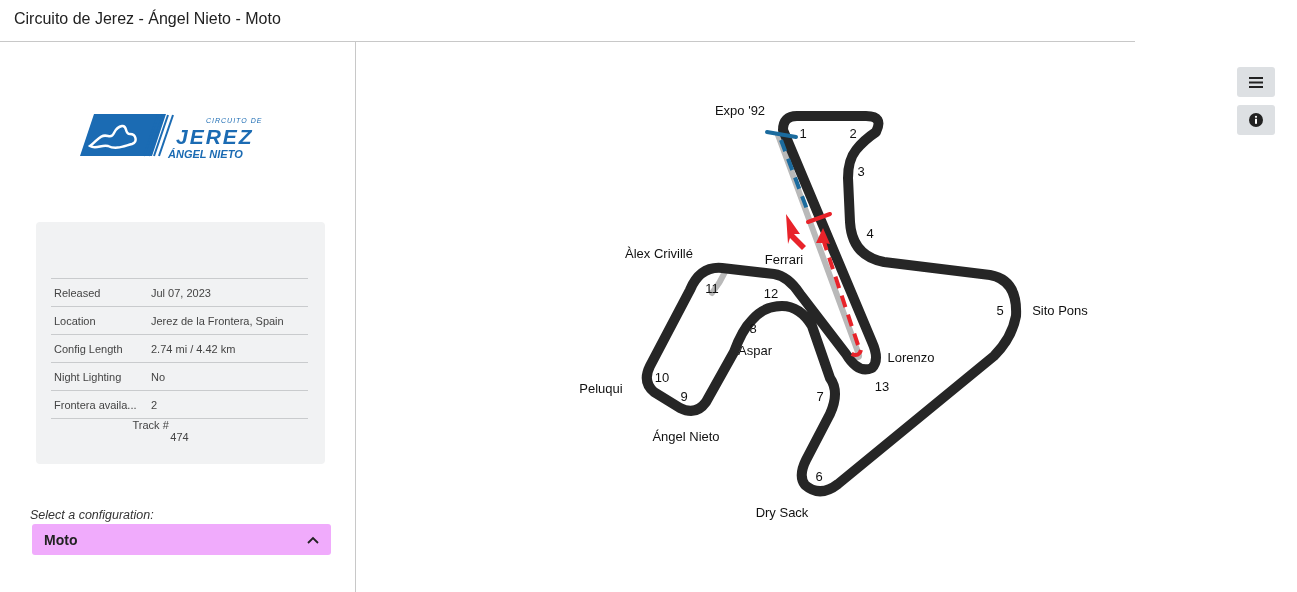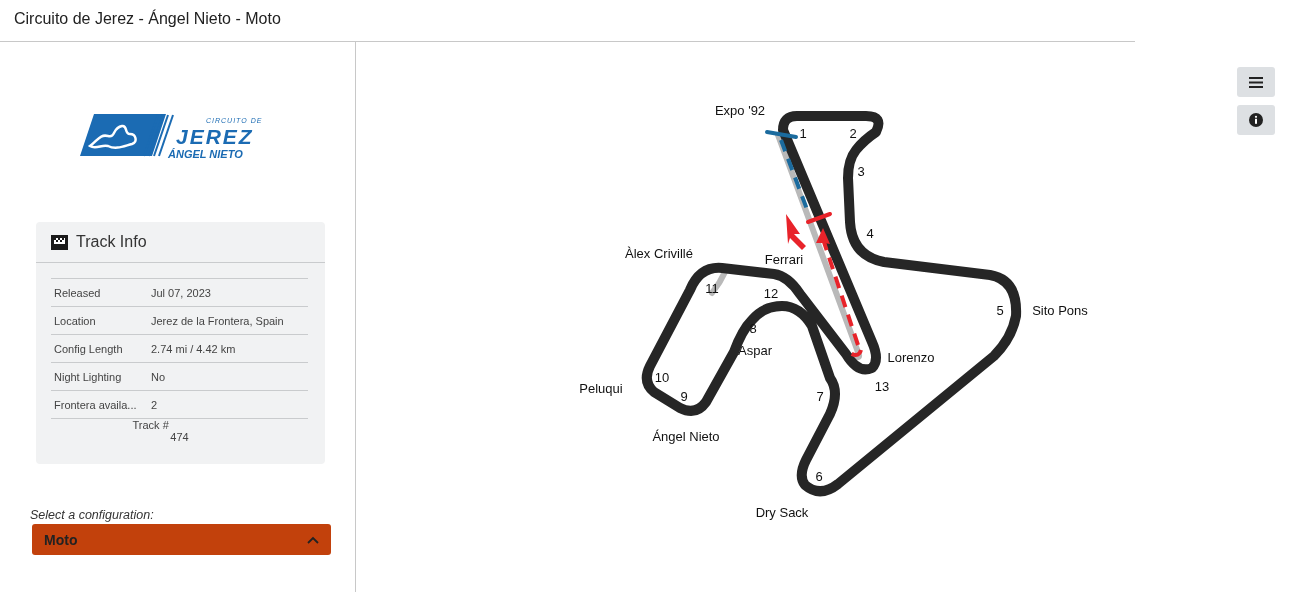--- a/index.html
+++ b/index.html
@@ -11,21 +11,21 @@
   .card { position: absolute; left: 28px; top: 180px; width: 289px; height: 242px; background: #f1f2f3; border-radius: 4px; }
   .card-header { height: 41px; border-bottom: 1px solid #c9cbcd; display: flex; align-items: center; padding-left: 15px; }
   .card-header .ic { width: 17px; height: 15px; margin-right: 8px; }
   .card-header .ttl { font-size: 16px; color: #333; }
   .info-table { position: absolute; left: 15px; top: 56px; width: 257px; border-top: 1px solid #c9cbcd; }
   .info-row { height: 28px; border-bottom: 1px solid #c9cbcd; display: flex; align-items: center; font-size: 11px; color: #444; }
   .info-row:last-child { border-bottom: none; flex-direction: column; }
   .info-row .k { width: 100px; padding-left: 3px; white-space: nowrap; overflow: hidden; }
   .info-row .v { flex: 1; white-space: nowrap; }
   .sel-label { position: absolute; left: 22px; top: 466px; font-size: 12.5px; color: #333; font-style: italic; }
-  .select { position: absolute; left: 24px; top: 482px; width: 299px; height: 31px; background: #c2410c; border-radius: 3px; display: flex; align-items: center; justify-content: space-between; padding: 0 12px; font-weight: bold; font-size: 14px; color: #222; }
+  .select { position: absolute; left: 24px; top: 482px; width: 299px; height: 31px; background: #f0abfc; border-radius: 3px; display: flex; align-items: center; justify-content: space-between; padding: 0 12px; font-weight: bold; font-size: 14px; color: #222; }
   .select .chev { width: 12px; height: 8px; }
   .main { position: absolute; left: 349px; top: 42px; width: 948px; height: 550px; }
   .tool-btn { position: absolute; width: 38px; height: 30px; background: #dde0e3; border-radius: 3px; display: flex; align-items: center; justify-content: center; }
   .map { position: absolute; left: 0; top: 0; }
 </style>
 </head>
 <body>
 
 <div class="topbar">
   <span class="title">Circuito de Jerez - Ángel Nieto - Moto</span>
@@ -40,32 +40,20 @@
         <line x1="85" y1="3" x2="71" y2="44"></line>
         <line x1="90" y1="3" x2="76" y2="44"></line>
         <line x1="95" y1="3" x2="81" y2="44"></line>
     </g>
     <text x="128" y="11" font-size="7" font-style="italic" fill="#1b6bb3" font-family="Liberation Sans, sans-serif" letter-spacing="1">CIRCUITO DE</text>
     <text x="98" y="32" font-size="21" font-weight="bold" font-style="italic" fill="#1b6bb3" font-family="Liberation Sans, sans-serif" letter-spacing="2">JEREZ</text>
     <text x="90" y="46" font-size="11" font-weight="bold" font-style="italic" fill="#1b6bb3" font-family="Liberation Sans, sans-serif">ÁNGEL NIETO</text>
   </svg>
 
   <div class="card">
-    <div class="card-header">
-      <svg class="ic" viewBox="0 0 17 15">
-        <rect x="0" y="0" width="17" height="15" fill="#1a1a1a"></rect>
-        <rect x="3" y="3" width="11" height="6" fill="#fff"></rect>
-        <rect x="3" y="3" width="2" height="2" fill="#1a1a1a"></rect>
-          <rect x="7" y="3" width="2" height="2" fill="#1a1a1a"></rect>
-          <rect x="11" y="3" width="2" height="2" fill="#1a1a1a"></rect>
-        <rect x="5" y="5" width="2" height="2" fill="#1a1a1a"></rect>
-          <rect x="9" y="5" width="2" height="2" fill="#1a1a1a"></rect>
-      </svg>
-      <span class="ttl">Track Info</span>
-    </div>
     <div class="info-table">
       <div class="info-row">
           <span class="k">Released</span>
           <span class="v">Jul 07, 2023</span>
         </div>
       <div class="info-row">
           <span class="k">Location</span>
           <span class="v">Jerez de la Frontera, Spain</span>
         </div>
       <div class="info-row">

